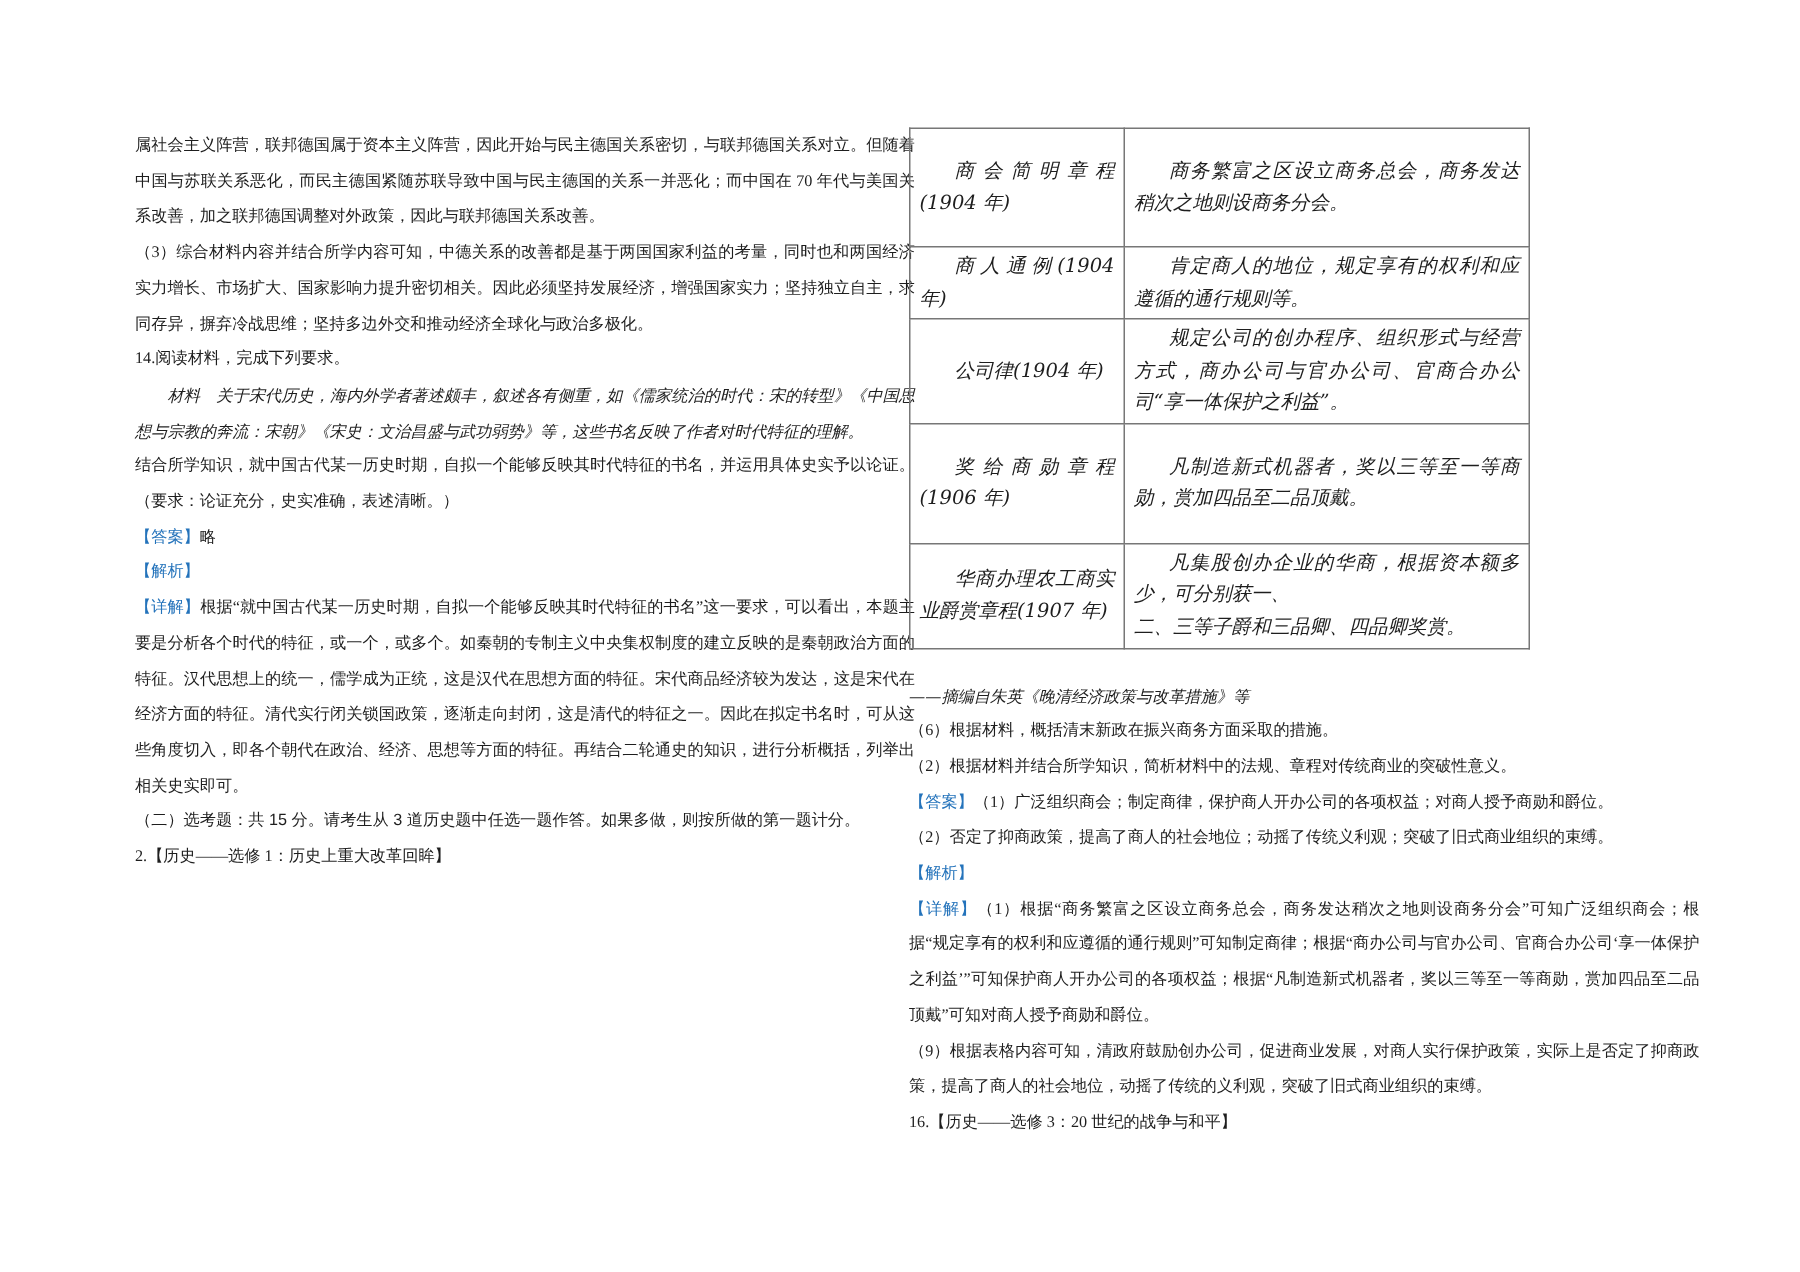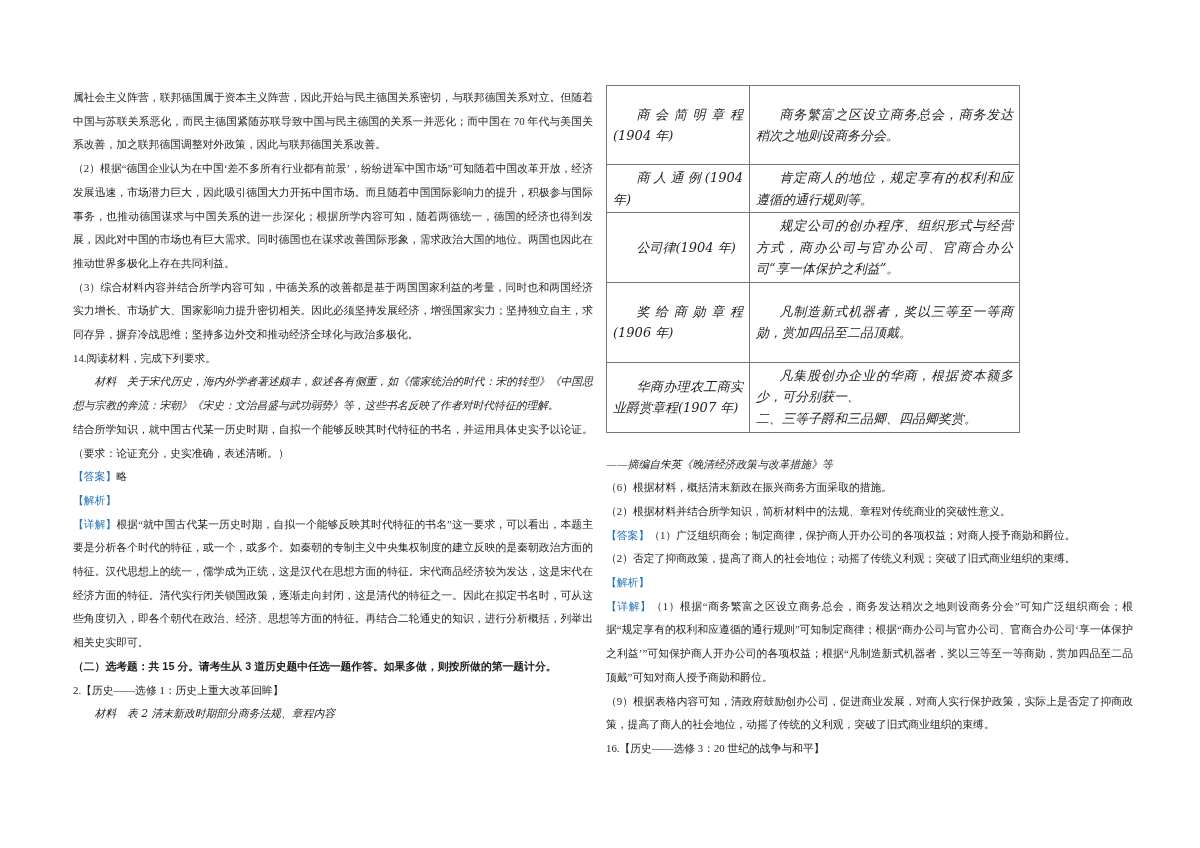--- a/index.html
+++ b/index.html
@@ -5,37 +5,37 @@
   html,body{margin:0;padding:0;background:#ffffff;}
   .page{
     position:relative;
     width:1200px;height:848px;
     background:#ffffff;
     font-family:"Liberation Serif","DejaVu Serif",serif;
     color:#1e1e1e;
     overflow:hidden;
   }
   .col{position:absolute;top:86px;}
-  .col-left{left:73px;width:520px;}
+  .col-left{left:90px;width:520px;}
   .col-right{left:606px;width:527px;top:85px;}
   p.para{
     margin:0;
     font-size:10.8px;
     line-height:23.7px;
     text-align:justify;
     text-justify:inter-character;
   }
   .kai{
     font-family:"DejaVu Serif","Liberation Serif",serif;
     font-style:italic;
   }
   .indent{text-indent:2em;}
   .lbl{color:#2473bb;}
   .section-head{
-    font-weight:700;
+    font-weight:400;
     font-size:13px;
     line-height:23.7px;
     font-family:"Liberation Sans","DejaVu Sans",sans-serif;
   }
   
   table.law-table{
     border-collapse:collapse;
     table-layout:fixed;
     width:414px;
   }
@@ -66,31 +66,29 @@
     text-align:left;
   }
 </style>
 </head>
 <body>
 
 <div class="page">
 
   <div class="col col-left">
     <p class="para">属社会主义阵营，联邦德国属于资本主义阵营，因此开始与民主德国关系密切，与联邦德国关系对立。但随着中国与苏联关系恶化，而民主德国紧随苏联导致中国与民主德国的关系一并恶化；而中国在 70 年代与美国关系改善，加之联邦德国调整对外政策，因此与联邦德国关系改善。</p>
-    <p class="para">（2）根据“德国企业认为在中国‘差不多所有行业都有前景’，纷纷进军中国市场”可知随着中国改革开放，经济发展迅速，市场潜力巨大，因此吸引德国大力开拓中国市场。而且随着中国国际影响力的提升，积极参与国际事务，也推动德国谋求与中国关系的进一步深化；根据所学内容可知，随着两德统一，德国的经济也得到发展，因此对中国的市场也有巨大需求。同时德国也在谋求改善国际形象，需求政治大国的地位。两国也因此在推动世界多极化上存在共同利益。</p>
     <p class="para">（3）综合材料内容并结合所学内容可知，中德关系的改善都是基于两国国家利益的考量，同时也和两国经济实力增长、市场扩大、国家影响力提升密切相关。因此必须坚持发展经济，增强国家实力；坚持独立自主，求同存异，摒弃冷战思维；坚持多边外交和推动经济全球化与政治多极化。</p>
     <p class="para">14.阅读材料，完成下列要求。</p>
     <p class="para kai indent">材料　关于宋代历史，海内外学者著述颇丰，叙述各有侧重，如《儒家统治的时代：宋的转型》《中国思想与宗教的奔流：宋朝》《宋史：文治昌盛与武功弱势》等，这些书名反映了作者对时代特征的理解。</p>
     <p class="para">结合所学知识，就中国古代某一历史时期，自拟一个能够反映其时代特征的书名，并运用具体史实予以论证。（要求：论证充分，史实准确，表述清晰。）</p>
     <p class="para"><span class="lbl">【答案】</span><span>略</span></p>
     <p class="para"><span class="lbl">【解析】</span></p>
     <p class="para"><span class="lbl">【详解】</span><span>根据“就中国古代某一历史时期，自拟一个能够反映其时代特征的书名”这一要求，可以看出，本题主要是分析各个时代的特征，或一个，或多个。如秦朝的专制主义中央集权制度的建立反映的是秦朝政治方面的特征。汉代思想上的统一，儒学成为正统，这是汉代在思想方面的特征。宋代商品经济较为发达，这是宋代在经济方面的特征。清代实行闭关锁国政策，逐渐走向封闭，这是清代的特征之一。因此在拟定书名时，可从这些角度切入，即各个朝代在政治、经济、思想等方面的特征。再结合二轮通史的知识，进行分析概括，列举出相关史实即可。</span></p>
     <p class="para section-head">（二）选考题：共 15 分。请考生从 3 道历史题中任选一题作答。如果多做，则按所做的第一题计分。</p>
     <p class="para">2.【历史——选修 1：历史上重大改革回眸】</p>
-    <p class="para kai indent">材料　表 2 清末新政时期部分商务法规、章程内容</p>
   </div>
 
   <div class="col col-right">
 
     <table class="law-table">
       <tbody>
         <tr class="row-0">
           <td class="t-cell">
               <p>商会简明章程(1904 年)</p>
             </td>

